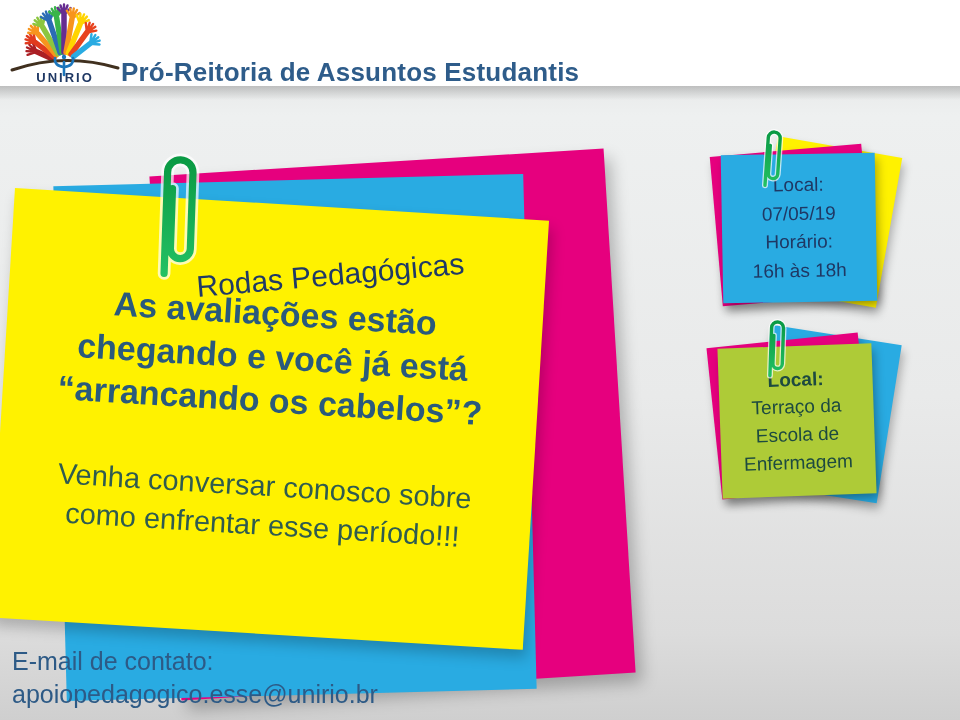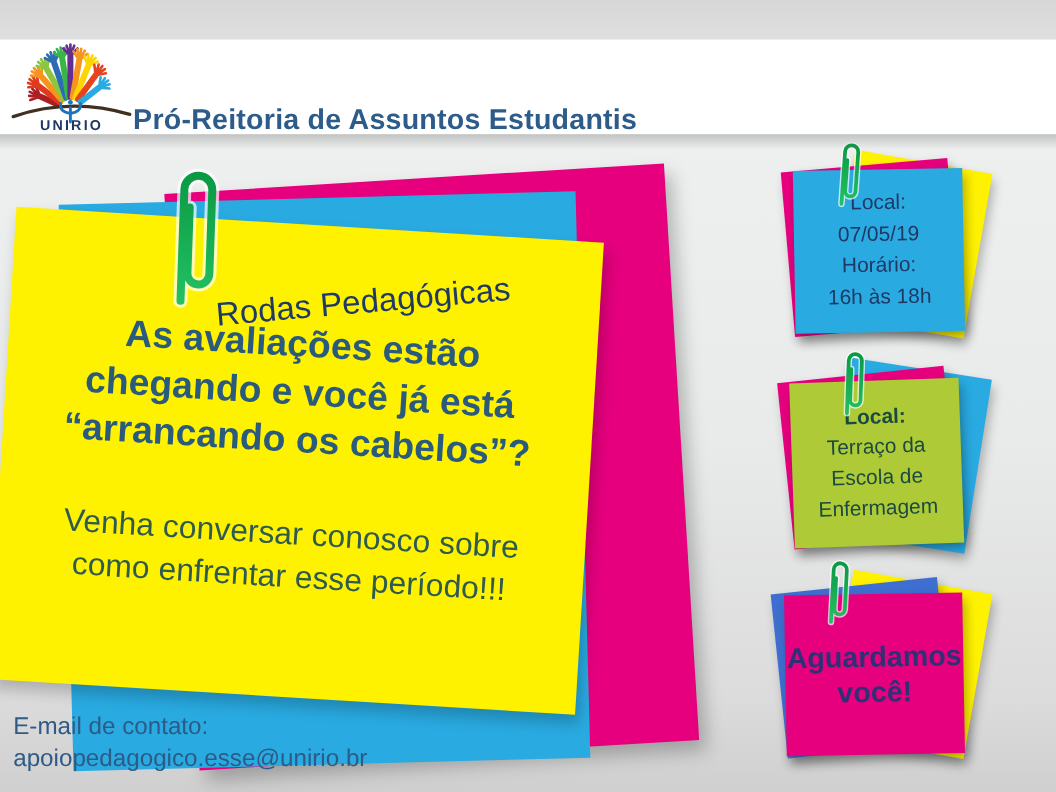--- a/index.html
+++ b/index.html
@@ -2,21 +2,21 @@
 <html><head>
 <meta charset="utf-8">
 <style>
   html,body{margin:0;padding:0;background:#888;}
   .slide{
     position:relative;width:960px;height:720px;overflow:hidden;
     font-family:"Liberation Sans", sans-serif;
     background:linear-gradient(180deg,#d7d7d7 0%,#eef0f0 16%,#e9eaea 55%,#dcdcdc 88%,#cfcfcf 100%);
   }
   
-  .header{position:absolute;top:0;left:0;width:960px;height:86px;background:#ffffff;z-index:20;margin-top:36px;}
+  .header{position:absolute;top:0;left:0;width:960px;height:86px;background:#ffffff;z-index:20;}
   .header::after{content:"";position:absolute;left:0;top:86px;width:960px;height:14px;
     background:linear-gradient(180deg,rgba(110,110,110,.35),rgba(110,110,110,0));}
   .page-title{position:absolute;left:121px;top:57px;margin:0;font-size:26px;font-weight:700;
     color:#2e5c8a;letter-spacing:.2px;white-space:nowrap;}
   .logo{position:absolute;left:6px;top:2px;width:120px;height:84px;}
   .logo svg{position:absolute;left:0;top:0;overflow:visible;}
   .logo-word{position:absolute;left:0;top:68px;width:118px;text-align:center;
     font-size:13px;font-weight:700;color:#1f3864;letter-spacing:2px;}
   
   .big-stack{position:absolute;left:0;top:140px;width:690px;height:575px;}
@@ -54,21 +54,21 @@
     font-size:19px;line-height:1.45;color:#1d4a40;font-weight:400;}
   #stack-local .front span:first-child{font-weight:700;}
   #stack-local .sclip{left:56px;top:-10px;transform:rotate(2deg);}
   #stack-wait{left:700px;top:518px;}
   #stack-wait .back-yellow{left:62px;top:10px;width:128px;height:152px;background:#FFF200;transform:rotate(10deg);z-index:1;}
   #stack-wait .back-blue{left:8px;top:14px;width:152px;height:150px;background:#3E6FD0;transform:rotate(-6deg);z-index:2;}
   #stack-wait .front{left:14px;top:22px;width:162px;height:146px;background:#E6007E;transform:rotate(-1deg);
     font-size:26px;line-height:1.25;color:#2e3175;font-weight:700;}
   #stack-wait .sclip{left:48px;top:-12px;transform:rotate(3deg);}
   
-  .contact{position:absolute;left:12px;top:645px;font-size:22px;line-height:1.32;color:#2d5a86;z-index:8;}
+  .contact{position:absolute;left:12px;top:645px;font-size:25px;line-height:1.32;color:#2d5a86;z-index:8;}
   .contact div{white-space:nowrap;}
 </style>
 </head>
 <body>
 
 <svg width="0" height="0" style="position:absolute" aria-hidden="true">
   <defs>
     <linearGradient id="clipGrad" x1="0" y1="0" x2="0" y2="1">
       <stop offset="0" stop-color="#0a9a44"></stop>
       <stop offset="1" stop-color="#23c063"></stop>
@@ -183,31 +183,19 @@
       <span>Terraço da</span>
       <span>Escola de</span>
       <span>Enfermagem</span>
     </div>
     <svg class="sclip" viewBox="0 0 64 150">
       <use href="#clipPath" stroke="rgba(255,255,255,0.7)" stroke-width="14" stroke-linecap="round" fill="none"></use>
       <use href="#clipPath" stroke="url(#clipGrad)" stroke-width="8" stroke-linecap="round" fill="none"></use>
     </svg>
   </div>
 
-  <div class="sstack" id="stack-wait">
-    <div class="snote back-yellow"></div>
-    <div class="snote back-blue"></div>
-    <div class="snote front">
-      <span>Aguardamos</span>
-      <span>você!</span>
-    </div>
-    <svg class="sclip" viewBox="0 0 64 150">
-      <use href="#clipPath" stroke="rgba(255,255,255,0.7)" stroke-width="14" stroke-linecap="round" fill="none"></use>
-      <use href="#clipPath" stroke="url(#clipGrad)" stroke-width="8" stroke-linecap="round" fill="none"></use>
-    </svg>
-  </div>
 
   <div class="contact">
     <div>E-mail de contato:</div>
     <div>apoiopedagogico.esse@unirio.br</div>
   </div>
 
 </div>
 
 </body></html>

